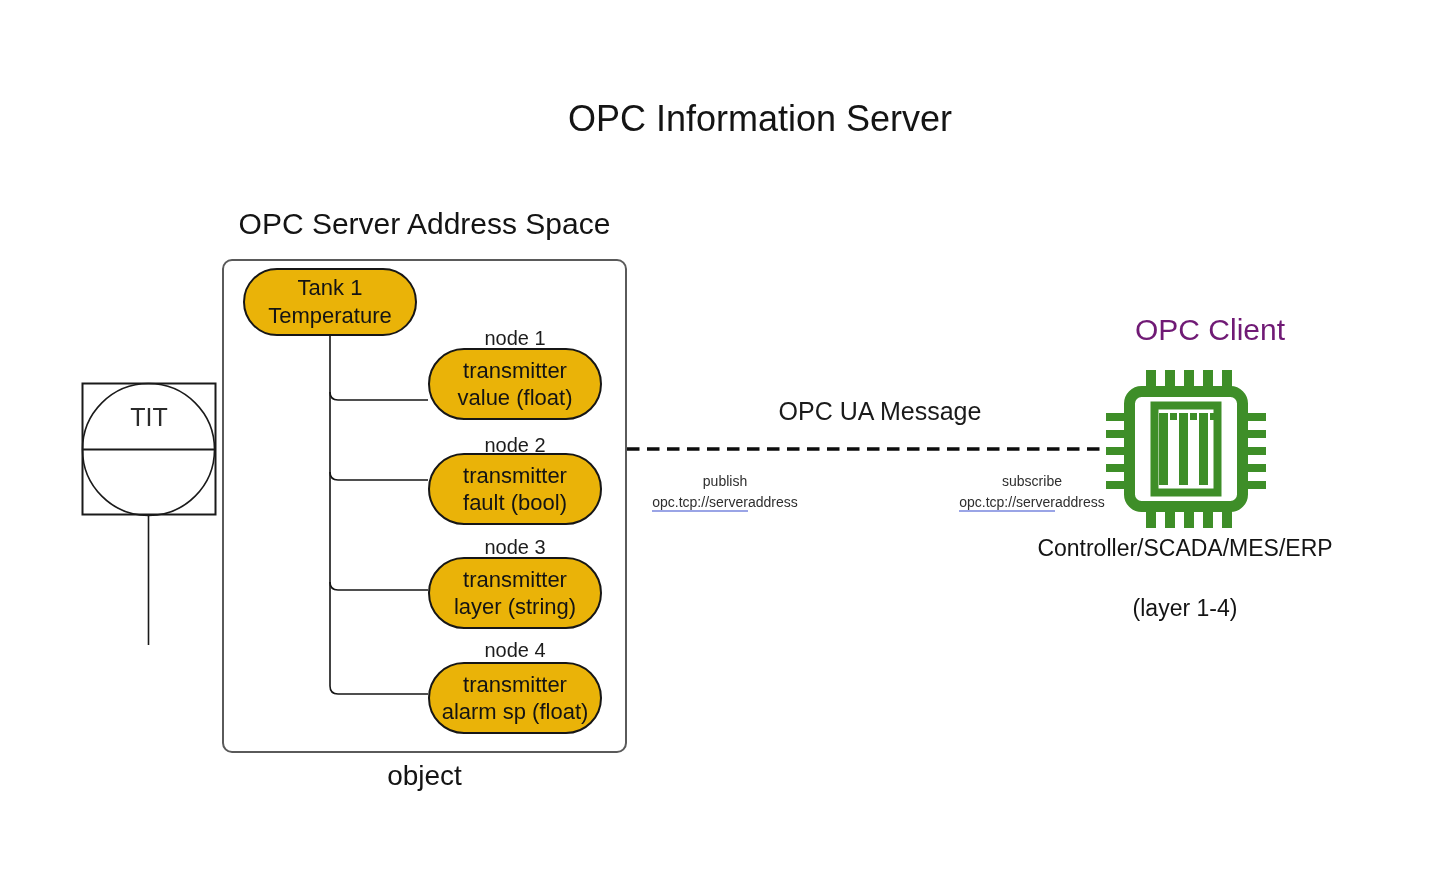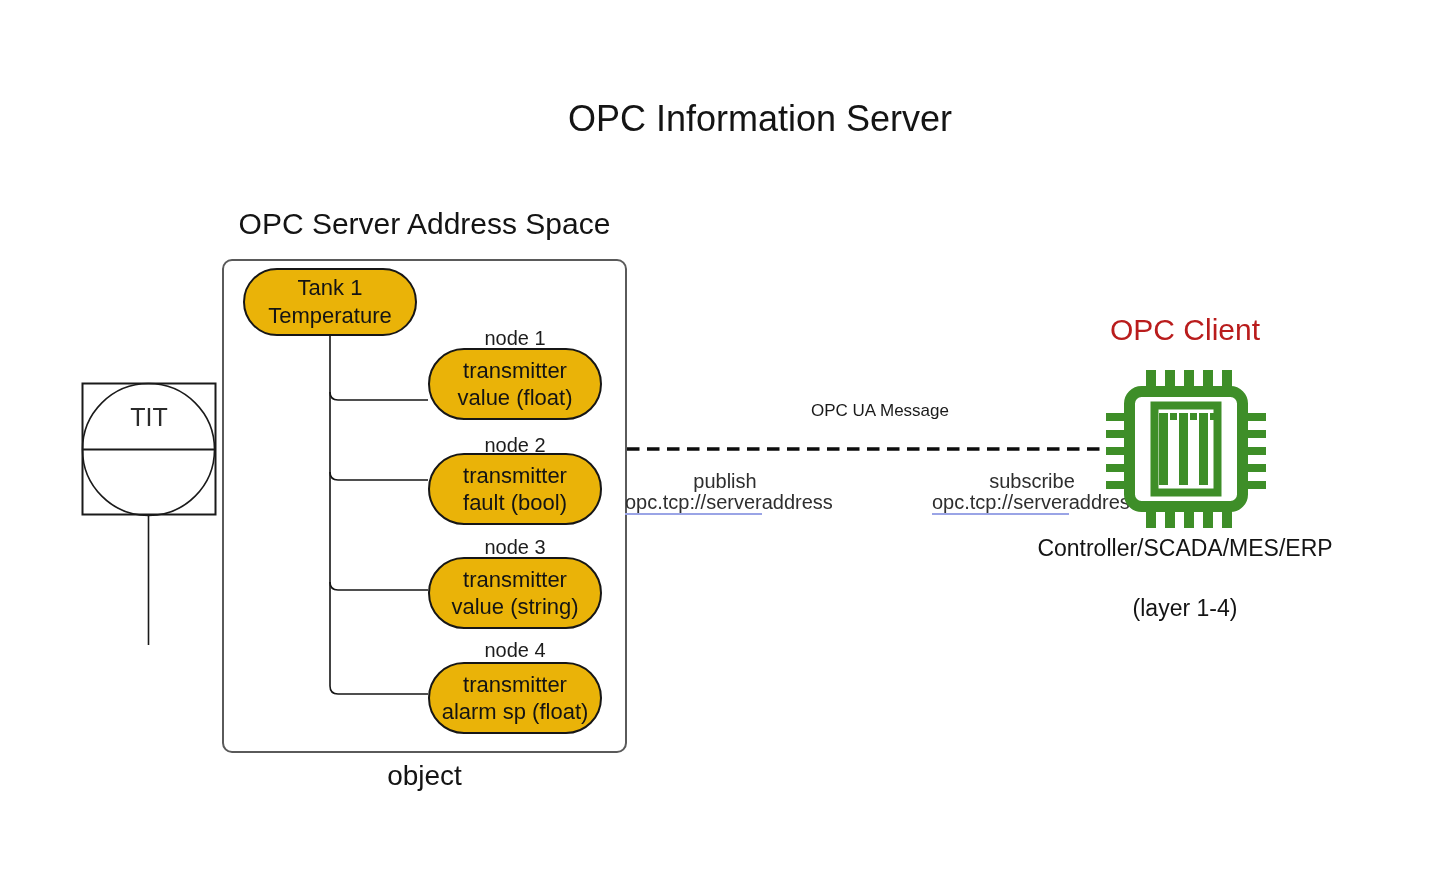--- a/index.html
+++ b/index.html
@@ -24,28 +24,28 @@
   }
   .tank{left:243px;top:268px;width:174px;height:68px;border-radius:34px;font-size:22px;line-height:28px;}
   .node-shape{left:428px;width:174px;height:72px;border-radius:36px;font-size:22px;line-height:27px;}
   .node-label{left:428px;width:174px;font-size:20px;line-height:20px;text-align:center;color:#1c1c1c;}
 
   .lines-svg{left:0;top:0;width:1452px;height:883px;pointer-events:none;}
 
   .tit-svg{left:79px;top:381px;width:141px;height:268px;}
   .tit-text{font-family:"Liberation Sans",sans-serif;font-size:25px;fill:#2b2b2b;}
 
-  .msg-title{left:730px;top:396px;width:300px;font-size:17px;line-height:30px;color:#1a1a1a;}
-  .pubsub{top:471px;width:200px;font-size:20px;line-height:21px;color:#2e2e2e;text-align:center;}
+  .msg-title{left:730px;top:396px;width:300px;font-size:25px;line-height:30px;color:#1a1a1a;}
+  .pubsub{top:471px;width:200px;font-size:14px;line-height:21px;color:#2e2e2e;text-align:center;}
   .pub{left:625px;}
   .sub{left:932px;}
   .url-line{white-space:nowrap;}
   .url-link{border-bottom:2px solid #9aa4e6;}
 
-  .client-heading{left:1085px;top:312px;width:200px;font-size:30px;line-height:36px;color:#b91c1c;}
+  .client-heading{left:1085px;top:312px;width:200px;font-size:30px;line-height:36px;color:#701a75;text-align:right;}
   .chip-svg{left:1103px;top:367px;width:166px;height:164px;}
   .chip{fill:#3e8e28;}
   .chip-stroke{fill:#ffffff;stroke:#3e8e28;}
   .client-cap1{left:1035px;top:534px;width:300px;font-size:23px;line-height:28px;}
   .client-cap2{left:1035px;top:594px;width:300px;font-size:23px;line-height:28px;}
 </style>
 </head>
 <body>
 
 <div class="canvas">
@@ -78,21 +78,21 @@
 
   <div class="abs node-label" style="top:435px">node 2</div>
   <div class="abs stadium node-shape" style="top:453px">
     <span>transmitter</span>
     <span>fault (bool)</span>
   </div>
 
   <div class="abs node-label" style="top:537px">node 3</div>
   <div class="abs stadium node-shape" style="top:557px">
     <span>transmitter</span>
-    <span>value (string)</span>
+    <span>layer (string)</span>
   </div>
 
   <div class="abs node-label" style="top:640px">node 4</div>
   <div class="abs stadium node-shape" style="top:662px">
     <span>transmitter</span>
     <span>alarm sp (float)</span>
   </div>
 
   <div class="abs ctr object-label">object</div>
 

